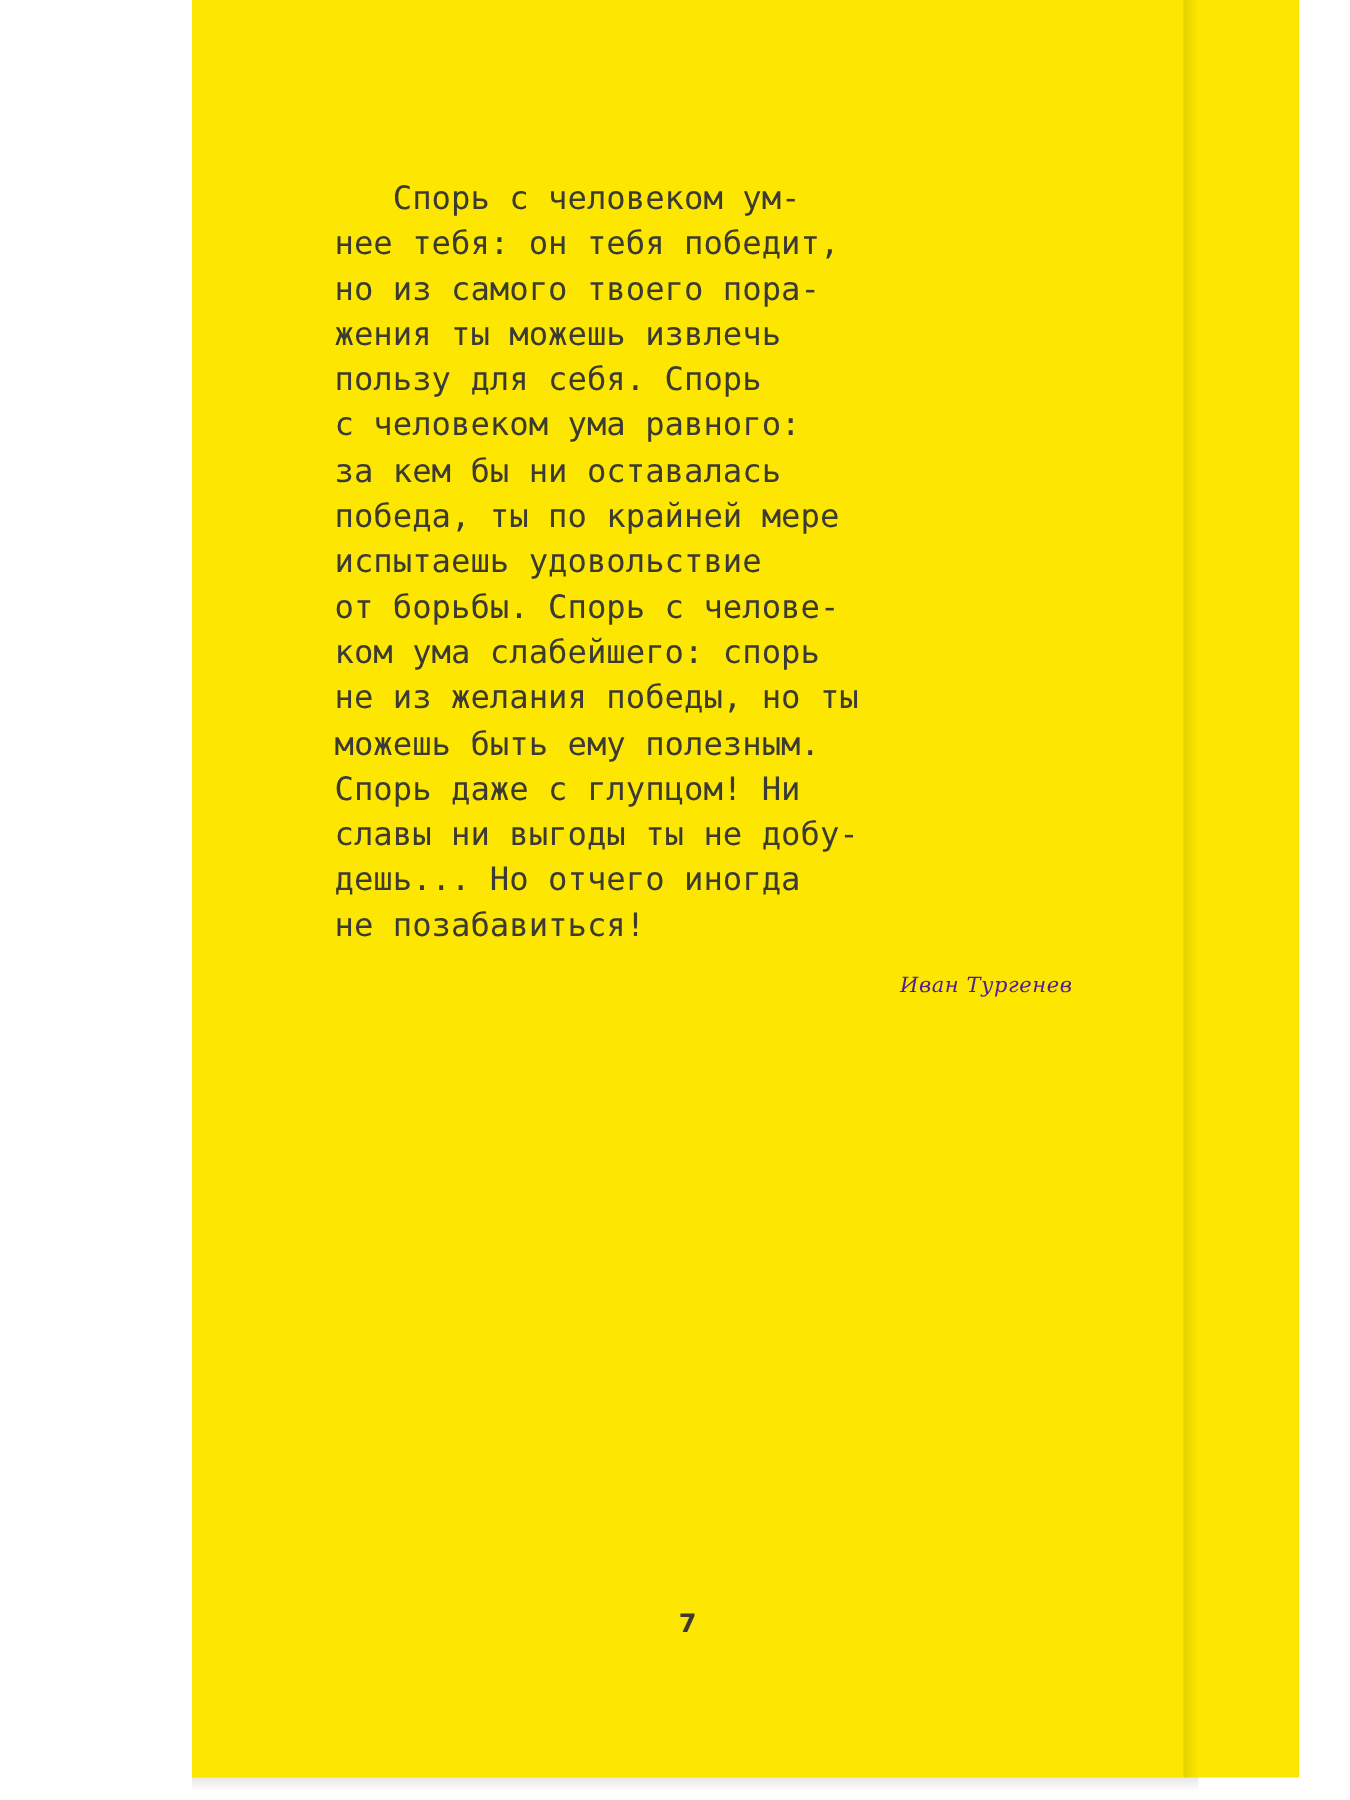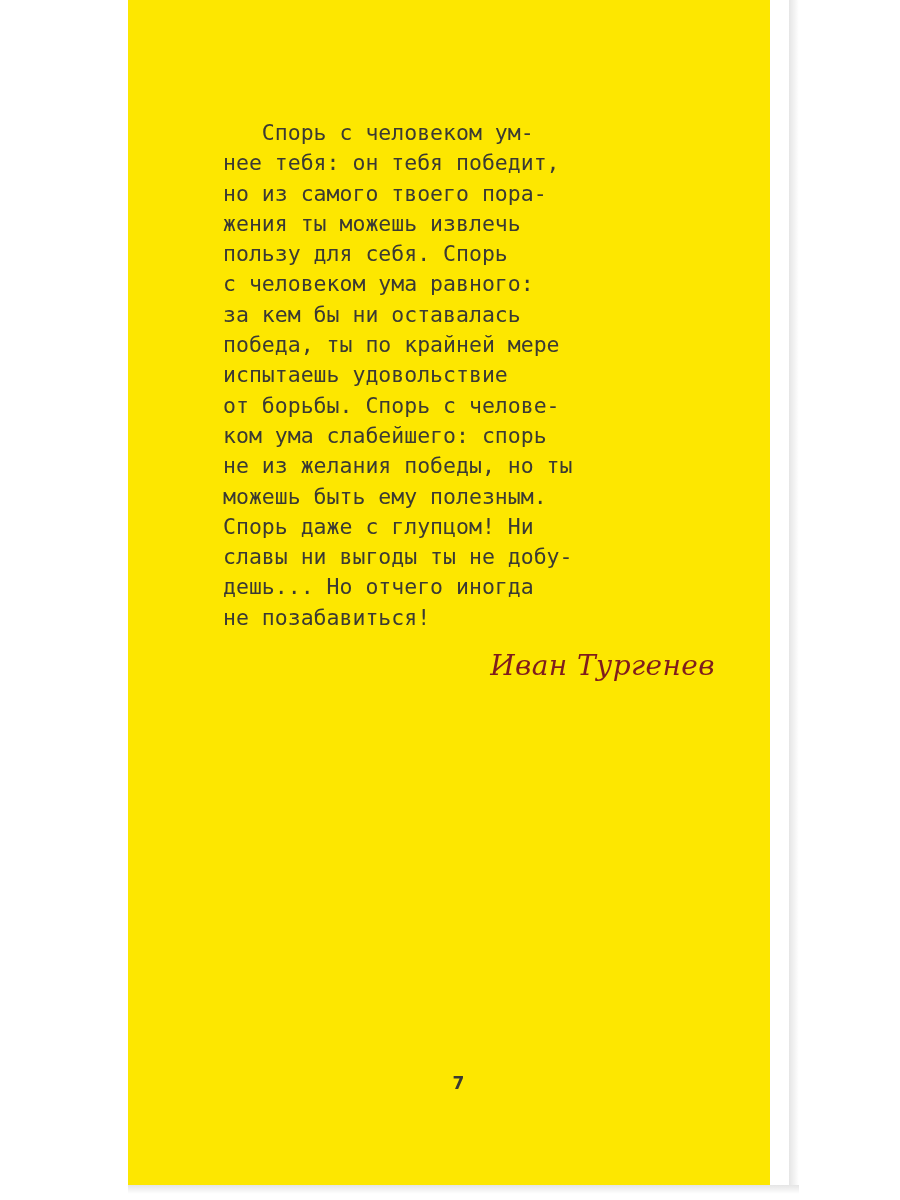--- a/index.html
+++ b/index.html
@@ -10,21 +10,21 @@
   body {
     width: 900px;
     height: 1200px;
     position: relative;
     font-family: "DejaVu Sans Mono", monospace;
   }
   .page {
     position: absolute;
     left: 128px;
     top: 0;
-    width: 642px;
+    width: 738px;
     height: 1185px;
     background: #fde700;
     overflow: hidden;
   }
   .page-shadow-right {
     position: absolute;
     left: 789px;
     top: 0;
     width: 10px;
     height: 1185px;
@@ -52,22 +52,22 @@
     font-size: 21.5px;
     line-height: 30.3px;
     color: #3b3a33;
     white-space: pre-wrap;
     letter-spacing: 0px;
     margin: 0;
   }
   .quote-author {
     font-family: "DejaVu Serif", serif;
     font-style: italic;
-    font-size: 28px;
-    color: #7f1d1d;
+    font-size: 14px;
+    color: #4c1d95;
     text-align: right;
     margin: 16px 8px 0 0;
     letter-spacing: 0.4px;
   }
   .spacer {
     height: 112px;
   }
   .page-number {
     position: absolute;
     left: 0;

